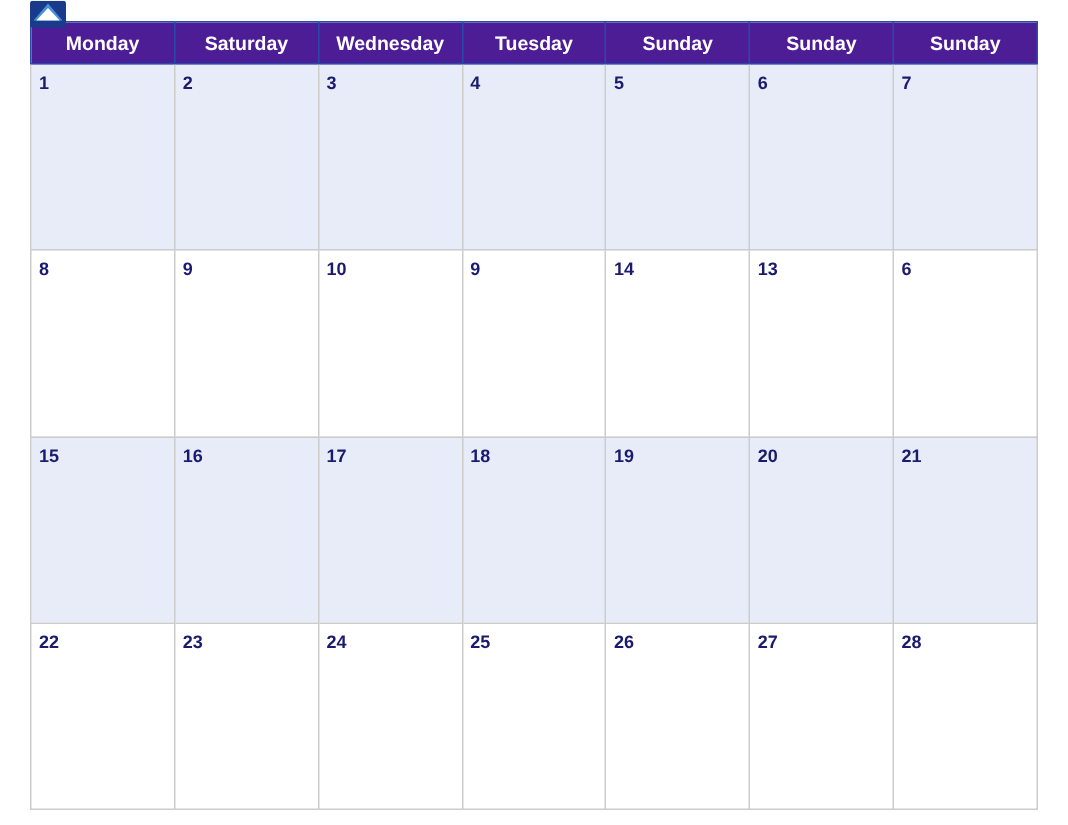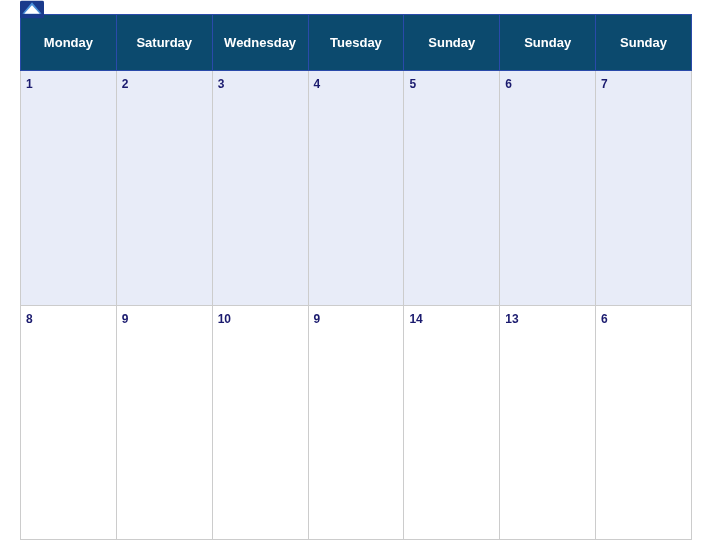--- a/index.html
+++ b/index.html
@@ -69,26 +69,26 @@
       color: #333;
     }
 
     .calendar {
       width: 100%;
       border-collapse: collapse;
       flex: 1;
     }
 
     .calendar thead tr th {
-      background-color: #0c4a6e;
+      background-color: #4c1d95;
       color: #fff;
       text-align: center;
       font-size: 13px;
       font-weight: bold;
-      padding: 20px 0;
+      padding: 6px 0;
       border: 1px solid #2a4aaa;
     }
 
     .calendar tbody tr td {
       border: 1px solid #ccc;
       vertical-align: top;
       width: calc(100% / 7);
       height: 72px;
       padding: 3px 5px;
       background: #fff;
@@ -153,14 +153,32 @@
       </tr>
       <tr>
         <td><span class="day-num">8</span></td>
         <td><span class="day-num">9</span></td>
         <td><span class="day-num">10</span></td>
         <td><span class="day-num">9</span></td>
         <td><span class="day-num">14</span></td>
         <td><span class="day-num">13</span></td>
         <td><span class="day-num">6</span></td>
       </tr>
+      <tr>
+        <td><span class="day-num">15</span></td>
+        <td><span class="day-num">16</span></td>
+        <td><span class="day-num">17</span></td>
+        <td><span class="day-num">18</span></td>
+        <td><span class="day-num">19</span></td>
+        <td><span class="day-num">20</span></td>
+        <td><span class="day-num">21</span></td>
+      </tr>
+      <tr>
+        <td><span class="day-num">22</span></td>
+        <td><span class="day-num">23</span></td>
+        <td><span class="day-num">24</span></td>
+        <td><span class="day-num">25</span></td>
+        <td><span class="day-num">26</span></td>
+        <td><span class="day-num">27</span></td>
+        <td><span class="day-num">28</span></td>
+      </tr>
     </tbody>
 </table>
 
 </body></html>

